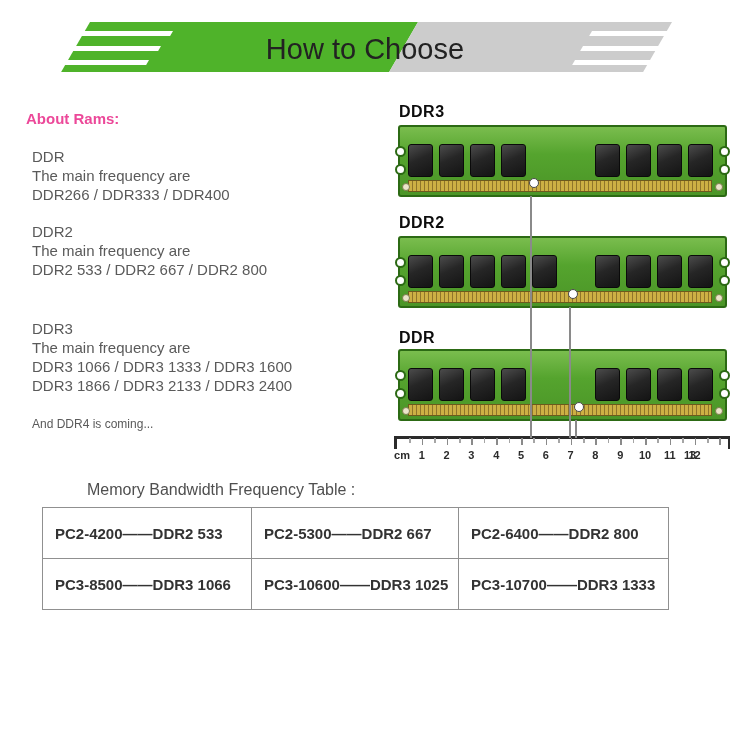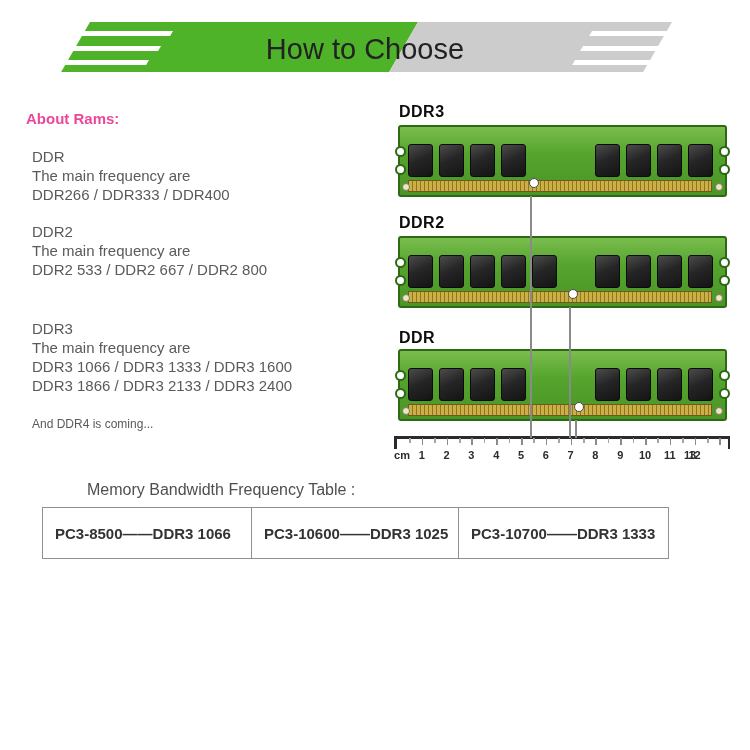--- a/index.html
+++ b/index.html
@@ -195,20 +195,25 @@
       <div class="ruler-label" style="left:645px;">10</div>
       <div class="ruler-label" style="left:669.8px;">11</div>
       <div class="ruler-label" style="left:694.6px;">12</div>
       <div class="ruler-label" style="left:690px;">13</div>
     </div>
 
   <div class="table-heading">Memory Bandwidth Frequency Table :</div>
   <table class="freq-table">
     <tbody id="table-body">
         <tr>
+          <td class="col1">PC2-4200——DDR2 533</td>
+          <td class="col2">PC2-5300——DDR2 667</td>
+          <td class="col3">PC2-6400——DDR2 800</td>
+        </tr>
+        <tr>
           <td class="col1">PC3-8500——DDR3 1066</td>
           <td class="col2">PC3-10600——DDR3 1025</td>
           <td class="col3">PC3-10700——DDR3 1333</td>
         </tr>
       </tbody>
   </table>
 
 </div>
 
 </body></html>

